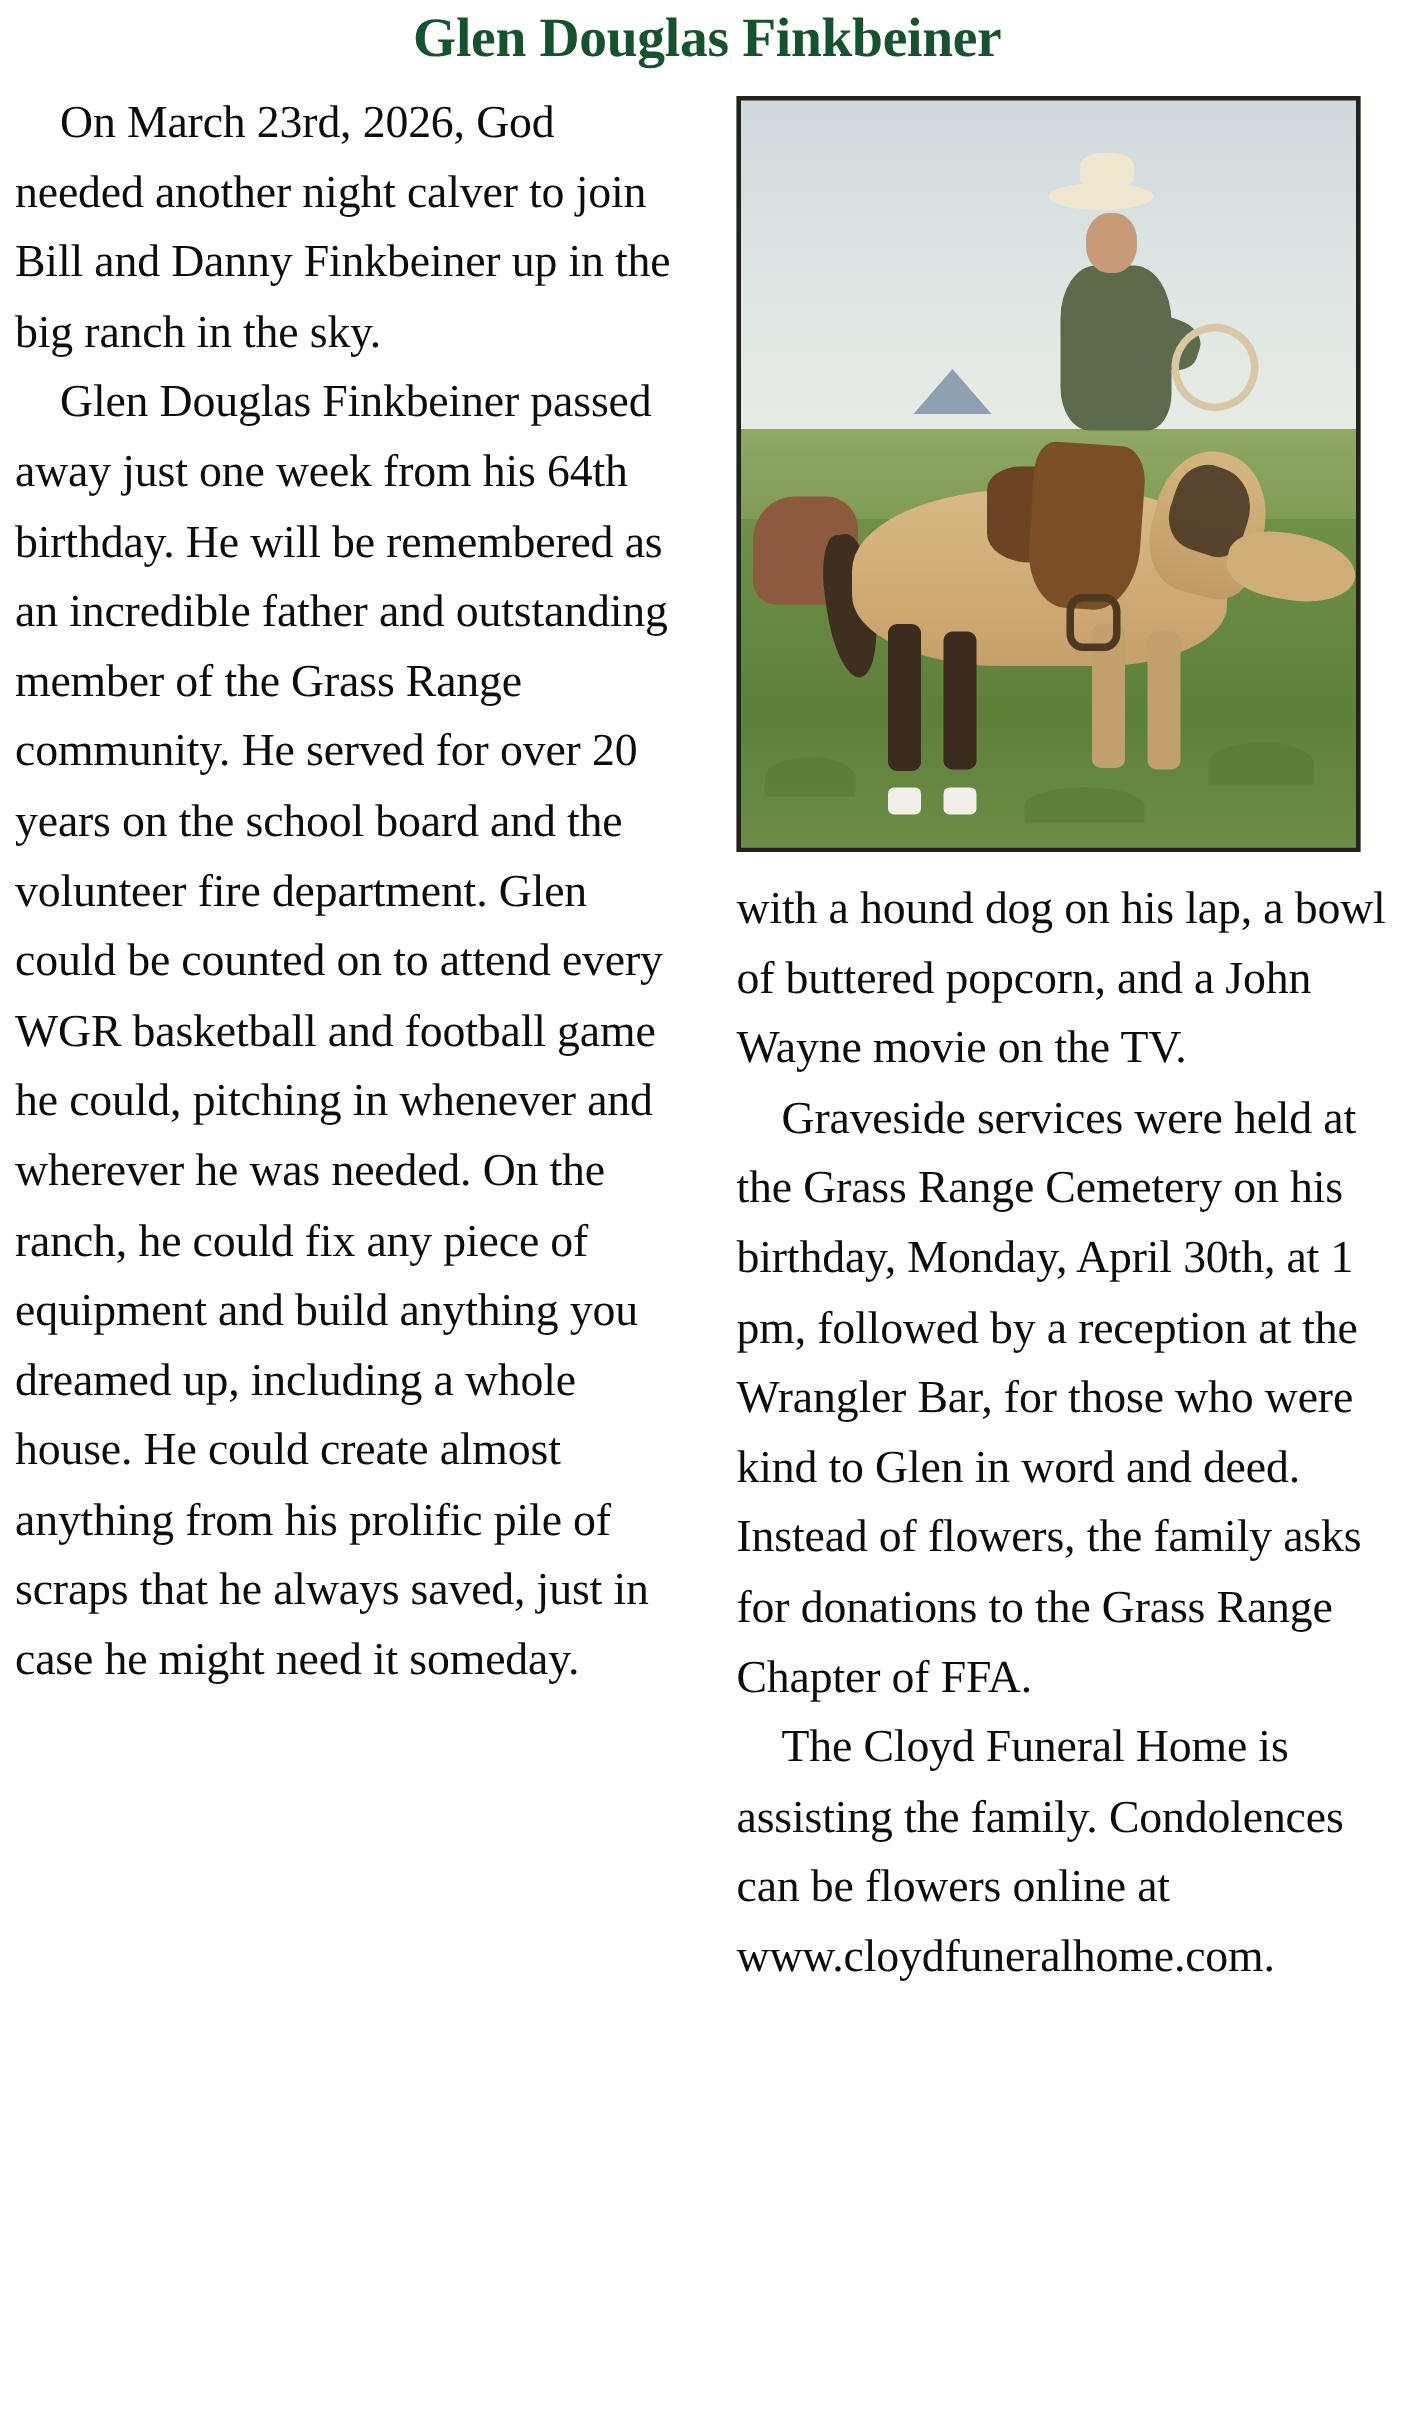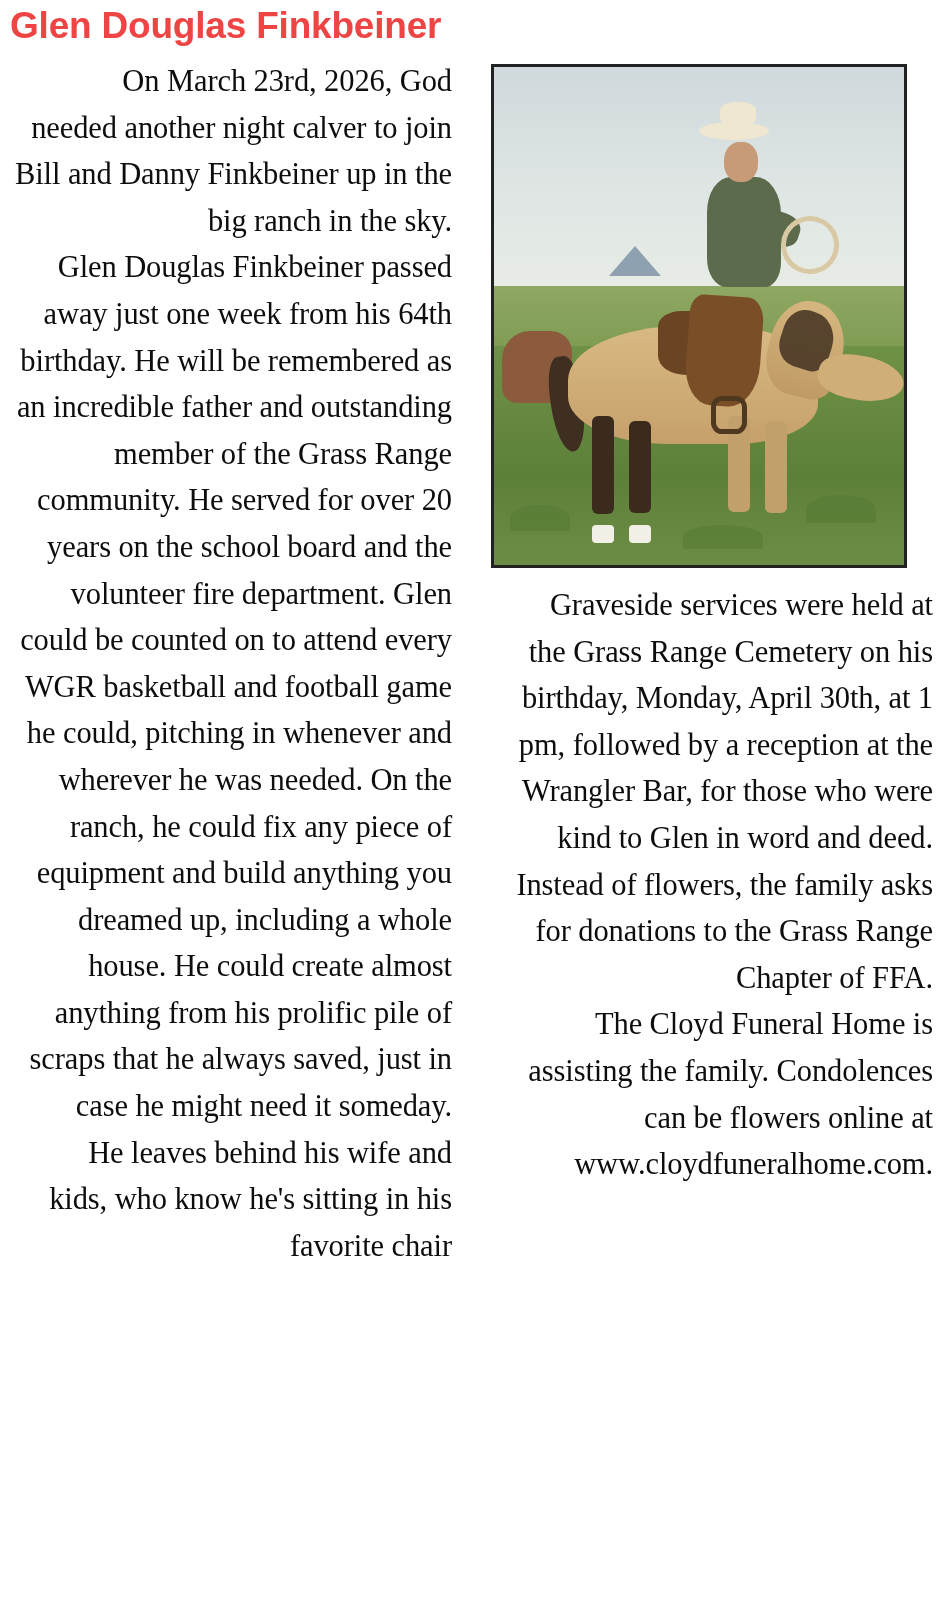--- a/index.html
+++ b/index.html
@@ -16,28 +16,28 @@
     overflow: hidden;
   }
   .page {
     position: relative;
     width: 943px;
     height: 1619px;
     box-sizing: border-box;
     padding: 0 10px;
   }
   .obit-title {
-    font-family: Liberation Sans, sans-serif;
+    font-family: Liberation Serif, serif;
     font-weight: bold;
     font-size: 37px;
     line-height: 44px;
-    text-align: left;
+    text-align: center;
     letter-spacing: -0.2px;
     margin: 4px 0 10px 0;
-    color: #ef4444;
+    color: #14532d;
   }
   .columns {
     position: relative;
     width: 923px;
     height: 1560px;
   }
   .col {
     position: absolute;
     top: 0;
     width: 442px;
@@ -193,21 +193,21 @@
   .stirrup {
     position: absolute; left: 53%; top: 66%;
     width: 26px; height: 28px;
     border: 5px solid #4e3820;
     border-radius: 30%;
   }
 
   .body-text {
     font-size: 30.5px;
     line-height: 46.6px;
-    text-align: right;
+    text-align: left;
     color: #0d0d0d;
     letter-spacing: -0.1px;
   }
   .body-text p {
     margin: 0;
   }
   .body-text p.indent {
     text-indent: 30px;
   }
 </style>
@@ -217,21 +217,20 @@
 <div class="page">
 
   <h1 class="obit-title">Glen Douglas Finkbeiner</h1>
 
   <div class="columns">
 
     <div class="col col-left">
       <div class="body-text">
         <p class="indent">On March 23rd, 2026, God needed another night calver to join Bill and Danny Finkbeiner up in the big ranch in the sky.</p>
         <p class="indent">Glen Douglas Finkbeiner passed away just one week from his 64th birthday. He will be remembered as an incredible father and outstanding member of the Grass Range community. He served for over 20 years on the school board and the volunteer fire department. Glen could be counted on to attend every WGR basketball and football game he could, pitching in whenever and wherever he was needed. On the ranch, he could fix any piece of equipment and build anything you dreamed up, including a whole house. He could create almost anything from his prolific pile of scraps that he always saved, just in case he might need it someday.</p>
-        <p class="indent">He leaves behind his wife and kids, who know he's sitting in his favorite chair</p>
       </div>
     </div>
 
     <div class="col col-right">
 
       <div class="photo-frame">
         <div class="sky"></div>
         <div class="mountain"></div>
         <div class="field-far"></div>
         <div class="field-near"></div>
@@ -255,20 +254,21 @@
         <div class="rope"></div>
         <div class="rider-head"></div>
         <div class="hat-top"></div>
         <div class="hat"></div>
         <div class="grass-tuft" style="left:4%;top:88%;width:60px;height:26px;"></div>
         <div class="grass-tuft" style="left:46%;top:92%;width:80px;height:24px;"></div>
         <div class="grass-tuft" style="left:76%;top:86%;width:70px;height:28px;"></div>
       </div>
 
       <div class="body-text">
+        <p>with a hound dog on his lap, a bowl of buttered popcorn, and a John Wayne movie on the TV.</p>
         <p class="indent">Graveside services were held at the Grass Range Cemetery on his birthday, Monday, April 30th, at 1 pm, followed by a reception at the Wrangler Bar, for those who were kind to Glen in word and deed. Instead of flowers, the family asks for donations to the Grass Range Chapter of FFA.</p>
         <p class="indent">The Cloyd Funeral Home is assisting the family. Condolences can be flowers online at www.cloydfuneralhome.com.</p>
       </div>
 
     </div>
 
   </div>
 </div>
 
 </body></html>

